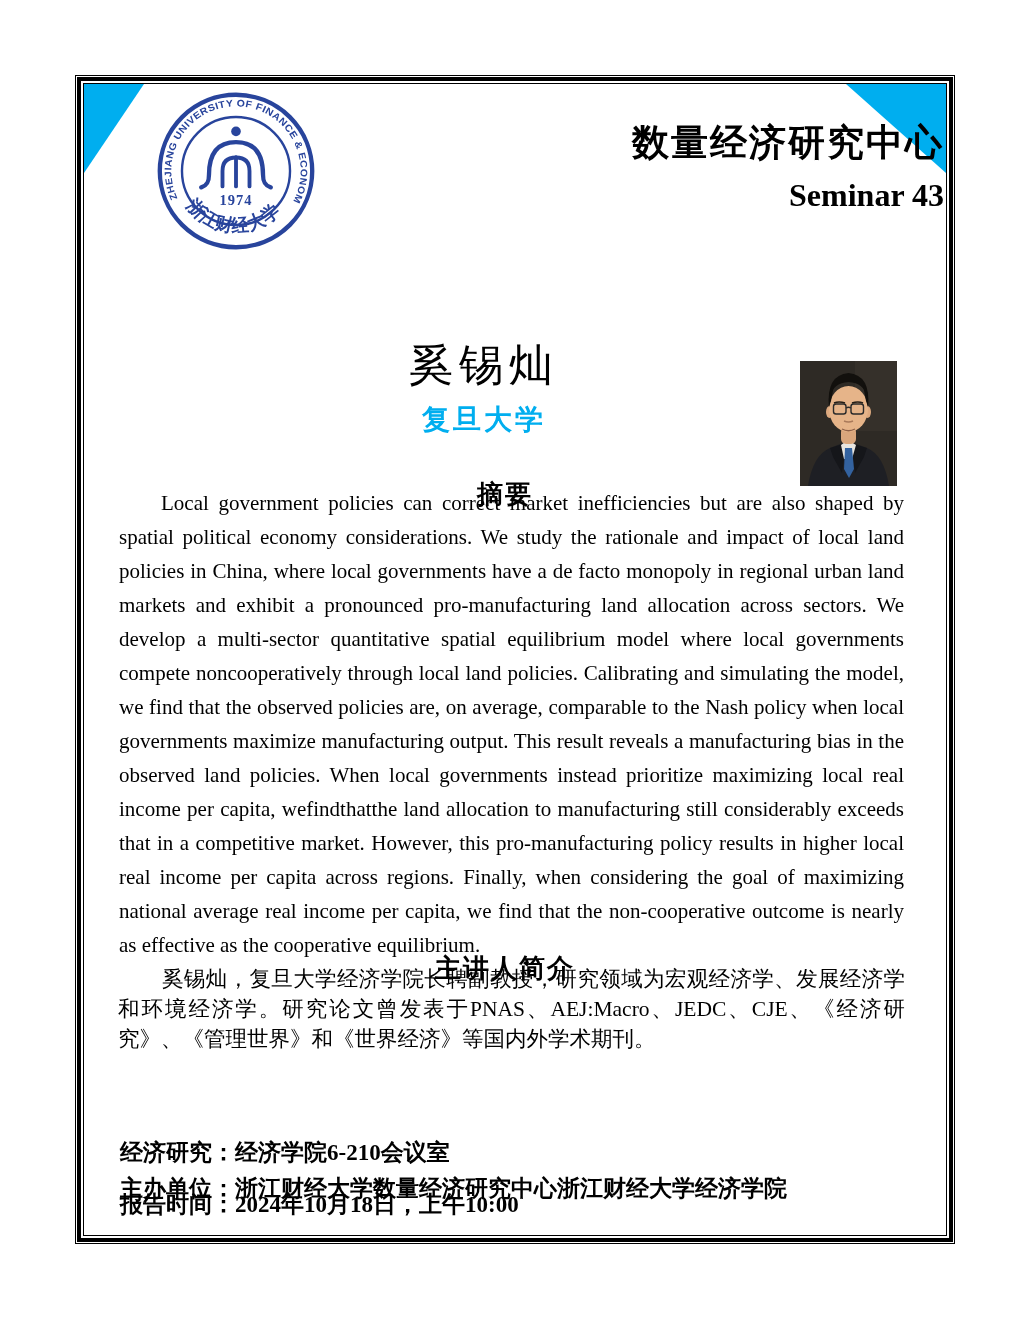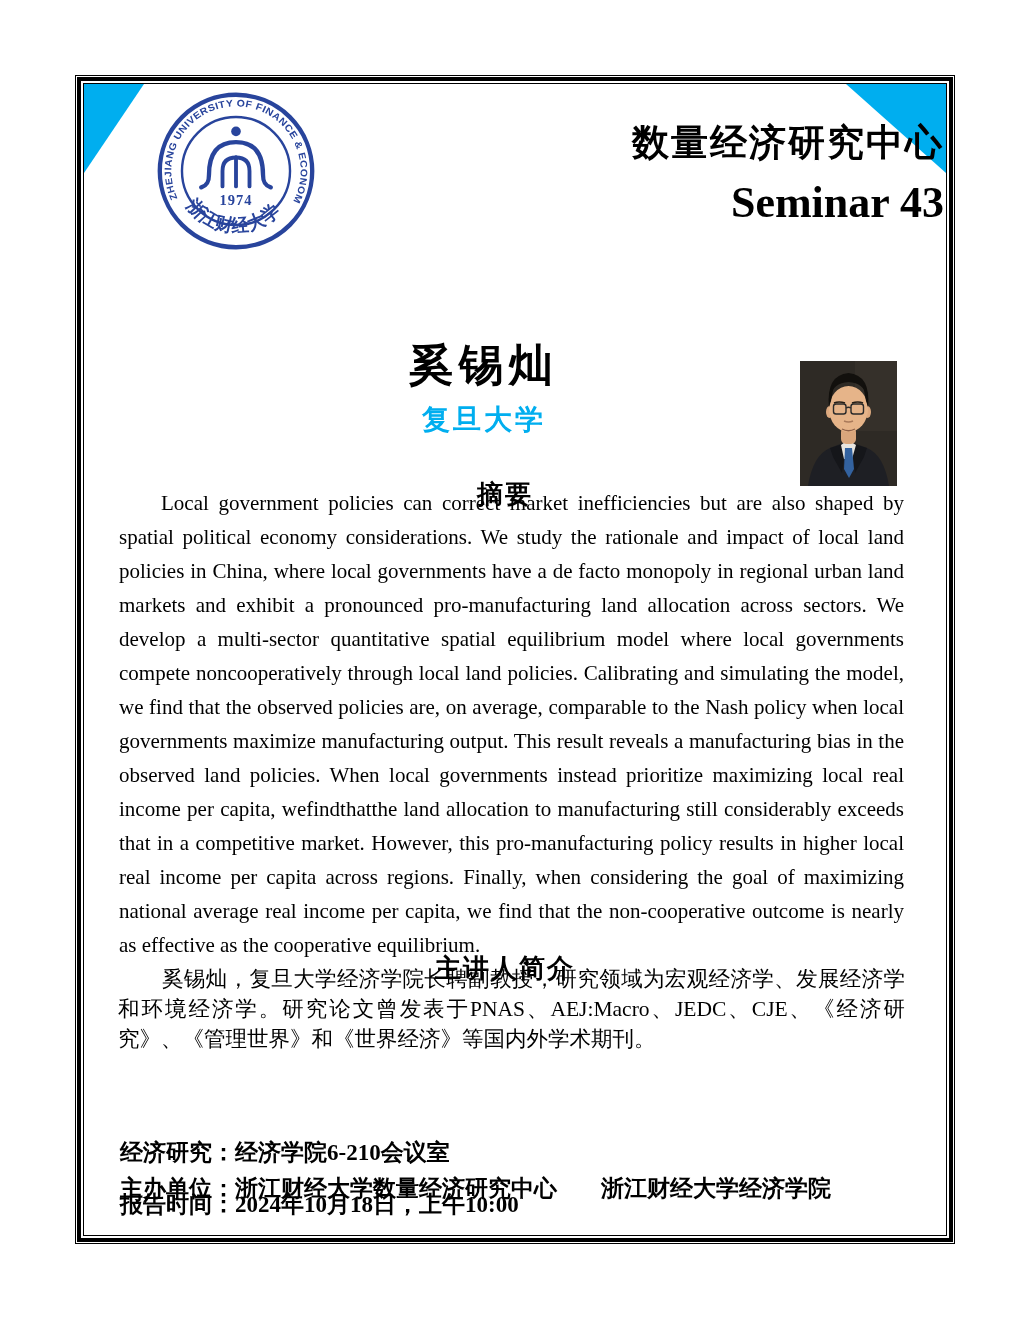--- a/index.html
+++ b/index.html
@@ -14,46 +14,46 @@
   .frame-inner { position:relative; width:100%; height:100%; border:1px solid #000; box-sizing:border-box; }
 
   .tri { position:absolute; top:0; background:var(--accent-cyan,#00AEEF); }
   .tri-left  { left:0;  width:60px;  height:89px; clip-path:polygon(0 0,100% 0,0 100%); }
   .tri-right { right:0; width:100px; height:89px; clip-path:polygon(0 0,100% 0,100% 100%); }
 
   .logo { position:absolute; left:70px; top:5px; width:164px; height:164px; }
 
   .title-block { position:absolute; left:126px; top:34px; width:734px; text-align:right; }
   .title-cn { font-size:37px; font-weight:700; letter-spacing:2px; white-space:nowrap; }
-  .title-en { font-size:44px; font-weight:700; margin-top:9px; }
+  .title-en { font-size:32px; font-weight:700; margin-top:9px; }
 
   .topic { position:absolute; left:24px; top:168px; width:810px; text-align:center;
            font-size:30px; font-weight:700; line-height:43px; }
   .topic-label { font-style:italic; letter-spacing:1px; }
 
   .speaker-name { position:absolute; left:30px; top:252px; width:740px; text-align:center;
-                  font-size:44px; font-weight:700; letter-spacing:6px; }
+                  font-size:44px; font-weight:400; letter-spacing:6px; }
   .speaker-aff  { position:absolute; left:30px; top:317px; width:740px; text-align:center;
                   font-size:28px; font-weight:700; letter-spacing:3px; color:var(--accent-cyan,#00AEEF); }
 
   .photo { position:absolute; left:716px; top:277px; width:97px; height:125px; }
 
   .section-head { position:absolute; left:36px; width:770px; text-align:center;
                   font-size:26px; font-weight:700; letter-spacing:2px;margin-top:24px; }
   .abs-head { top:369px; }
   .bio-head { top:843px; }
 
   .abs-text { position:absolute; left:35px; top:402px; width:785px;
               font-size:21px; line-height:34px; text-align:justify; text-indent:42px; }
   .bio-text { position:absolute; left:34px; top:880px; width:787px;
               font-size:21.5px; line-height:30px; text-align:justify; text-indent:44px; }
 
   .detail { position:absolute; left:36px; font-size:23px; font-weight:700; white-space:nowrap; }
   .d1 { top:1061px;margin-top:44px; } .d2 { top:1053px; } .d3 { top:1089px; }
-  .host2 { margin-left:44px; }
+  .host2 { }
 </style>
 </head>
 <body>
 
 <div class="page">
   <div class="frame">
     <div class="frame-mid">
       <div class="frame-inner">
 
         <div class="tri tri-left"></div>

